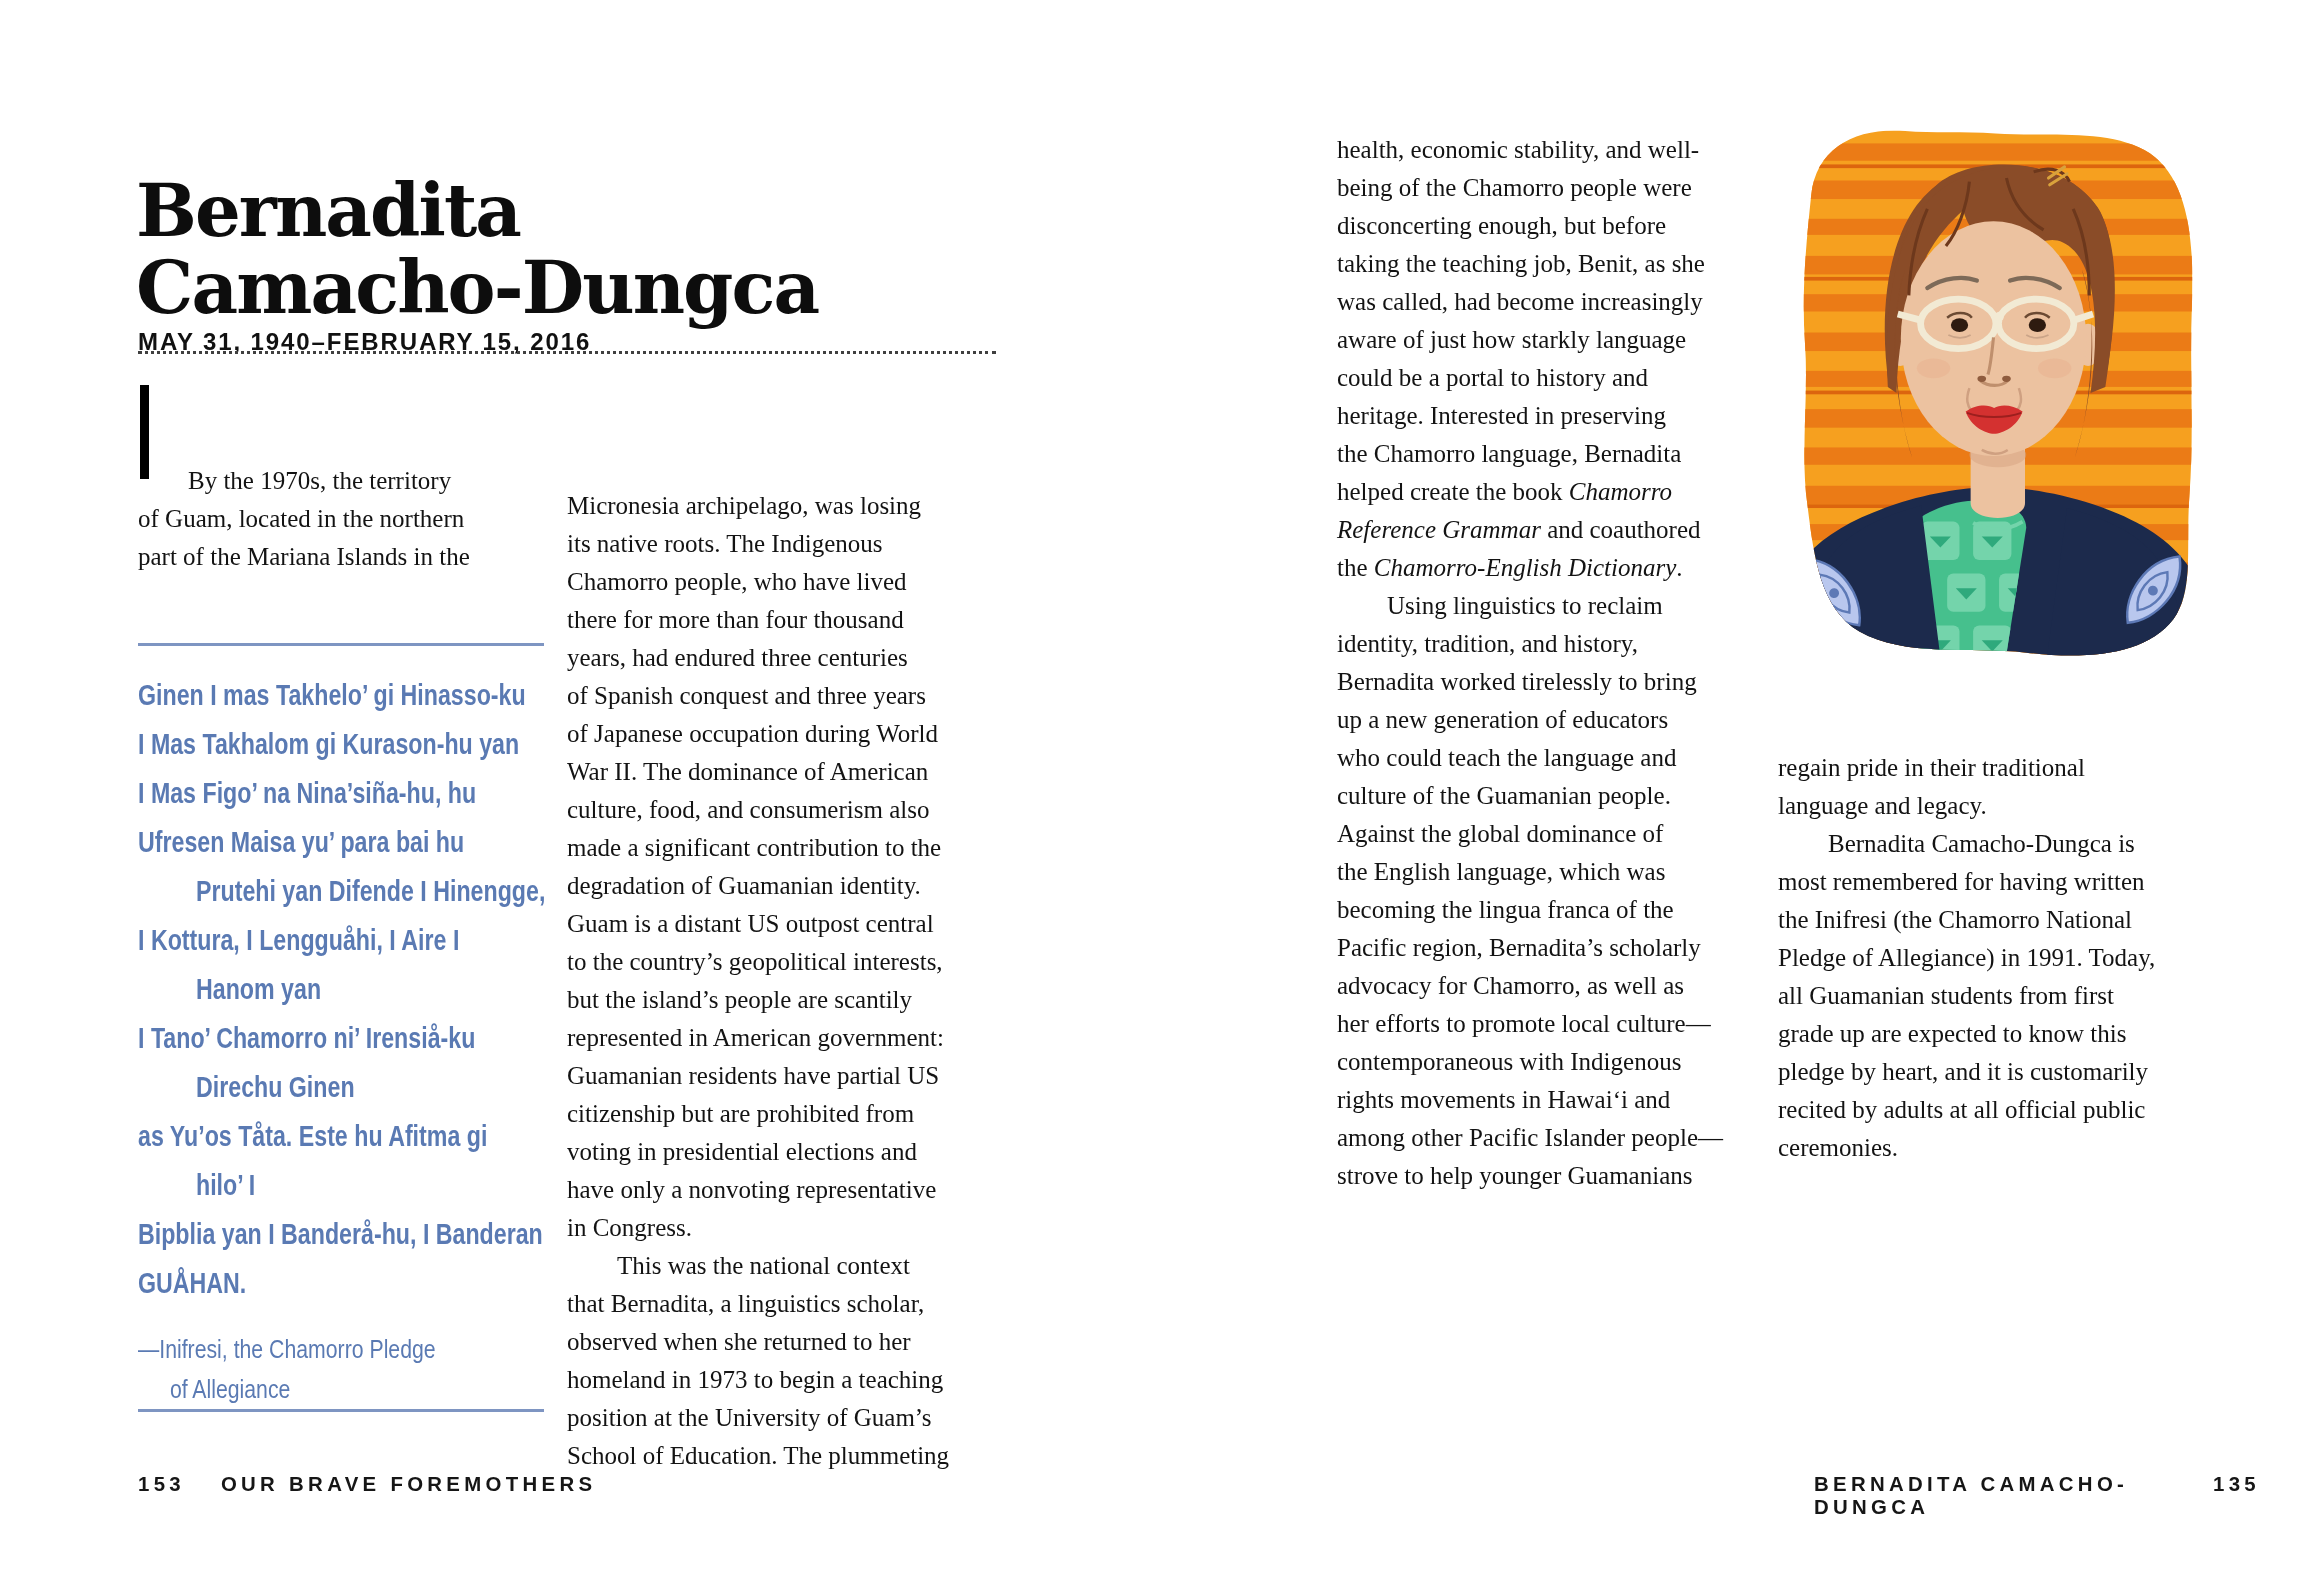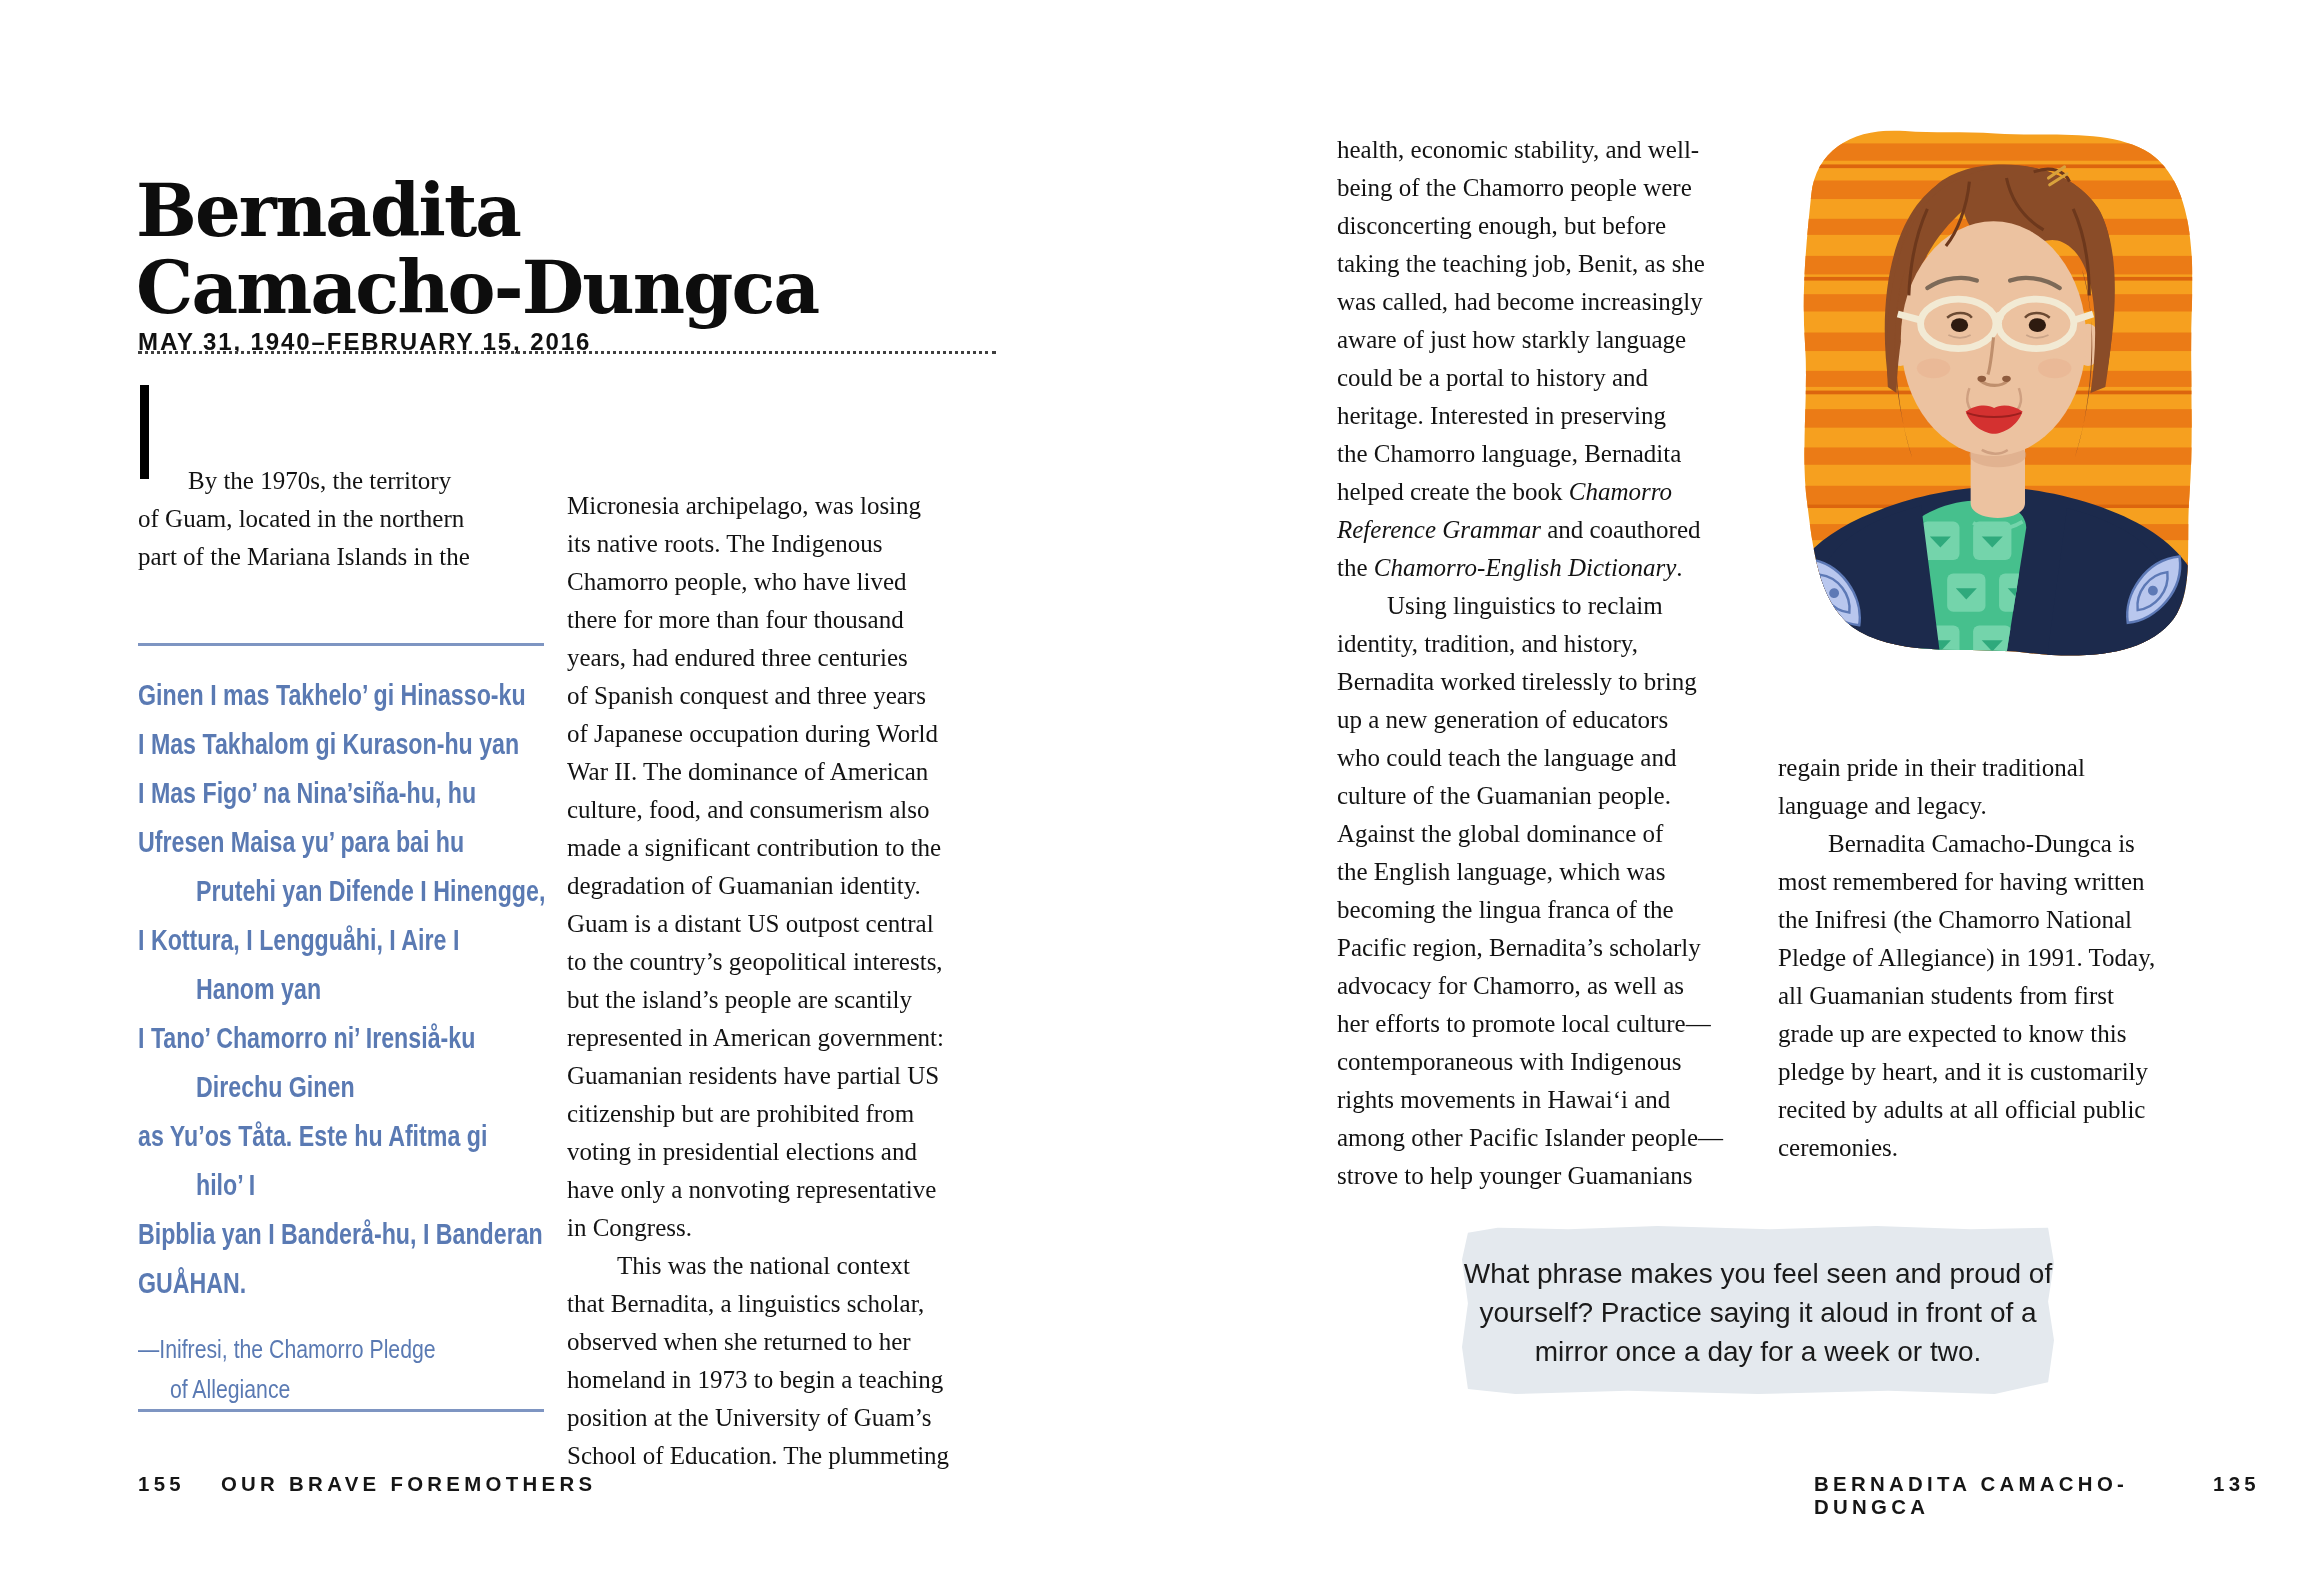--- a/index.html
+++ b/index.html
@@ -50,21 +50,21 @@
 
   <div class="abs pledge" style="left:138px;top:671px;">Ginen I mas Takhelo’ gi Hinasso-ku<br>I Mas Takhalom gi Kurason-hu yan<br>I Mas Figo’ na Nina’siña-hu, hu<br>Ufresen Maisa yu’ para bai hu<br>   Prutehi yan Difende I Hinengge,<br>I Kottura, I Lengguåhi, I Aire I<br>   Hanom yan<br>I Tano’ Chamorro ni’ Irensiå-ku<br>   Direchu Ginen<br>as Yu’os Tåta. Este hu Afitma gi<br>   hilo’ I<br>Bipblia yan I Banderå-hu, I Banderan<br>GUÅHAN.</div>
 
   <div class="abs attribution" style="left:138px;top:1329px;">—Inifresi, the Chamorro Pledge<br>  of Allegiance</div>
 
   <div class="abs blue-rule" style="left:138px;top:1409px;width:406px;"></div>
 
   <div class="abs body-col" style="left:567px;top:487px;width:433px;">Micronesia archipelago, was losing<br>its native roots. The Indigenous<br>Chamorro people, who have lived<br>there for more than four thousand<br>years, had endured three centuries<br>of Spanish conquest and three years<br>of Japanese occupation during World<br>War II. The dominance of American<br>culture, food, and consumerism also<br>made a significant contribution to the<br>degradation of Guamanian identity.<br>Guam is a distant US outpost central<br>to the country’s geopolitical interests,<br>but the island’s people are scantily<br>represented in American government:<br>Guamanian residents have partial US<br>citizenship but are prohibited from<br>voting in presidential elections and<br>have only a nonvoting representative<br>in Congress.<br>  This was the national context<br>that Bernadita, a linguistics scholar,<br>observed when she returned to her<br>homeland in 1973 to begin a teaching<br>position at the University of Guam’s<br>School of Education. The plummeting</div>
 
   <div class="abs footer footer-left" style="left:138px;top:1473px;">
-    <span>155</span>
+    <span>153</span>
     <span>OUR BRAVE FOREMOTHERS</span>
   </div>
 
   <div class="abs body-col" style="left:1337px;top:131px;width:424px;">health, economic stability, and well-<br>being of the Chamorro people were<br>disconcerting enough, but before<br>taking the teaching job, Benit, as she<br>was called, had become increasingly<br>aware of just how starkly language<br>could be a portal to history and<br>heritage. Interested in preserving<br>the Chamorro language, Bernadita<br>helped create the book <em>Chamorro</em><br><em>Reference Grammar</em> and coauthored<br>the <em>Chamorro-English Dictionary</em>.<br>  Using linguistics to reclaim<br>identity, tradition, and history,<br>Bernadita worked tirelessly to bring<br>up a new generation of educators<br>who could teach the language and<br>culture of the Guamanian people.<br>Against the global dominance of<br>the English language, which was<br>becoming the lingua franca of the<br>Pacific region, Bernadita’s scholarly<br>advocacy for Chamorro, as well as<br>her efforts to promote local culture—<br>contemporaneous with Indigenous<br>rights movements in Hawai‘i and<br>among other Pacific Islander people—<br>strove to help younger Guamanians</div>
 
   <div class="abs" style="left:1784px;top:121px;width:419px;height:580px;">
     <svg width="419" height="580" viewBox="0 0 678 938" xmlns="http://www.w3.org/2000/svg">
       <defs>
         <clipPath id="blob">
           <path d="M196,16 C118,10 52,42 44,120 C36,196 28,278 34,360 C40,448 26,540 38,622
@@ -234,23 +234,20 @@
 
         <path d="M294,470 C310,458 330,458 340,464 C350,458 370,458 386,470
                  C378,494 354,506 340,506 C326,506 302,494 294,470 Z" fill="#d43130"></path>
         <path d="M296,472 C320,481 360,481 384,472" stroke="#9c1f1e" stroke-width="3" fill="none"></path>
       </g>
     </svg>
   </div>
 
   <div class="abs body-col" style="left:1778px;top:749px;width:448px;">regain pride in their traditional<br>language and legacy.<br>  Bernadita Camacho-Dungca is<br>most remembered for having written<br>the Inifresi (the Chamorro National<br>Pledge of Allegiance) in 1991. Today,<br>all Guamanian students from first<br>grade up are expected to know this<br>pledge by heart, and it is customarily<br>recited by adults at all official public<br>ceremonies.</div>
 
-  <div class="abs callout" style="left:1462px;top:1226px;">
-    <div class="callout-text">What phrase makes you feel seen and proud of<br>yourself? Practice saying it aloud in front of a<br>mirror once a day for a week or two.</div>
-  </div>
 
   <div class="abs footer footer-right" style="left:1778px;top:1473px;">
     <span>BERNADITA CAMACHO-DUNGCA</span>
     <span>135</span>
   </div>
 
 </div>
 
 
 </body></html>

